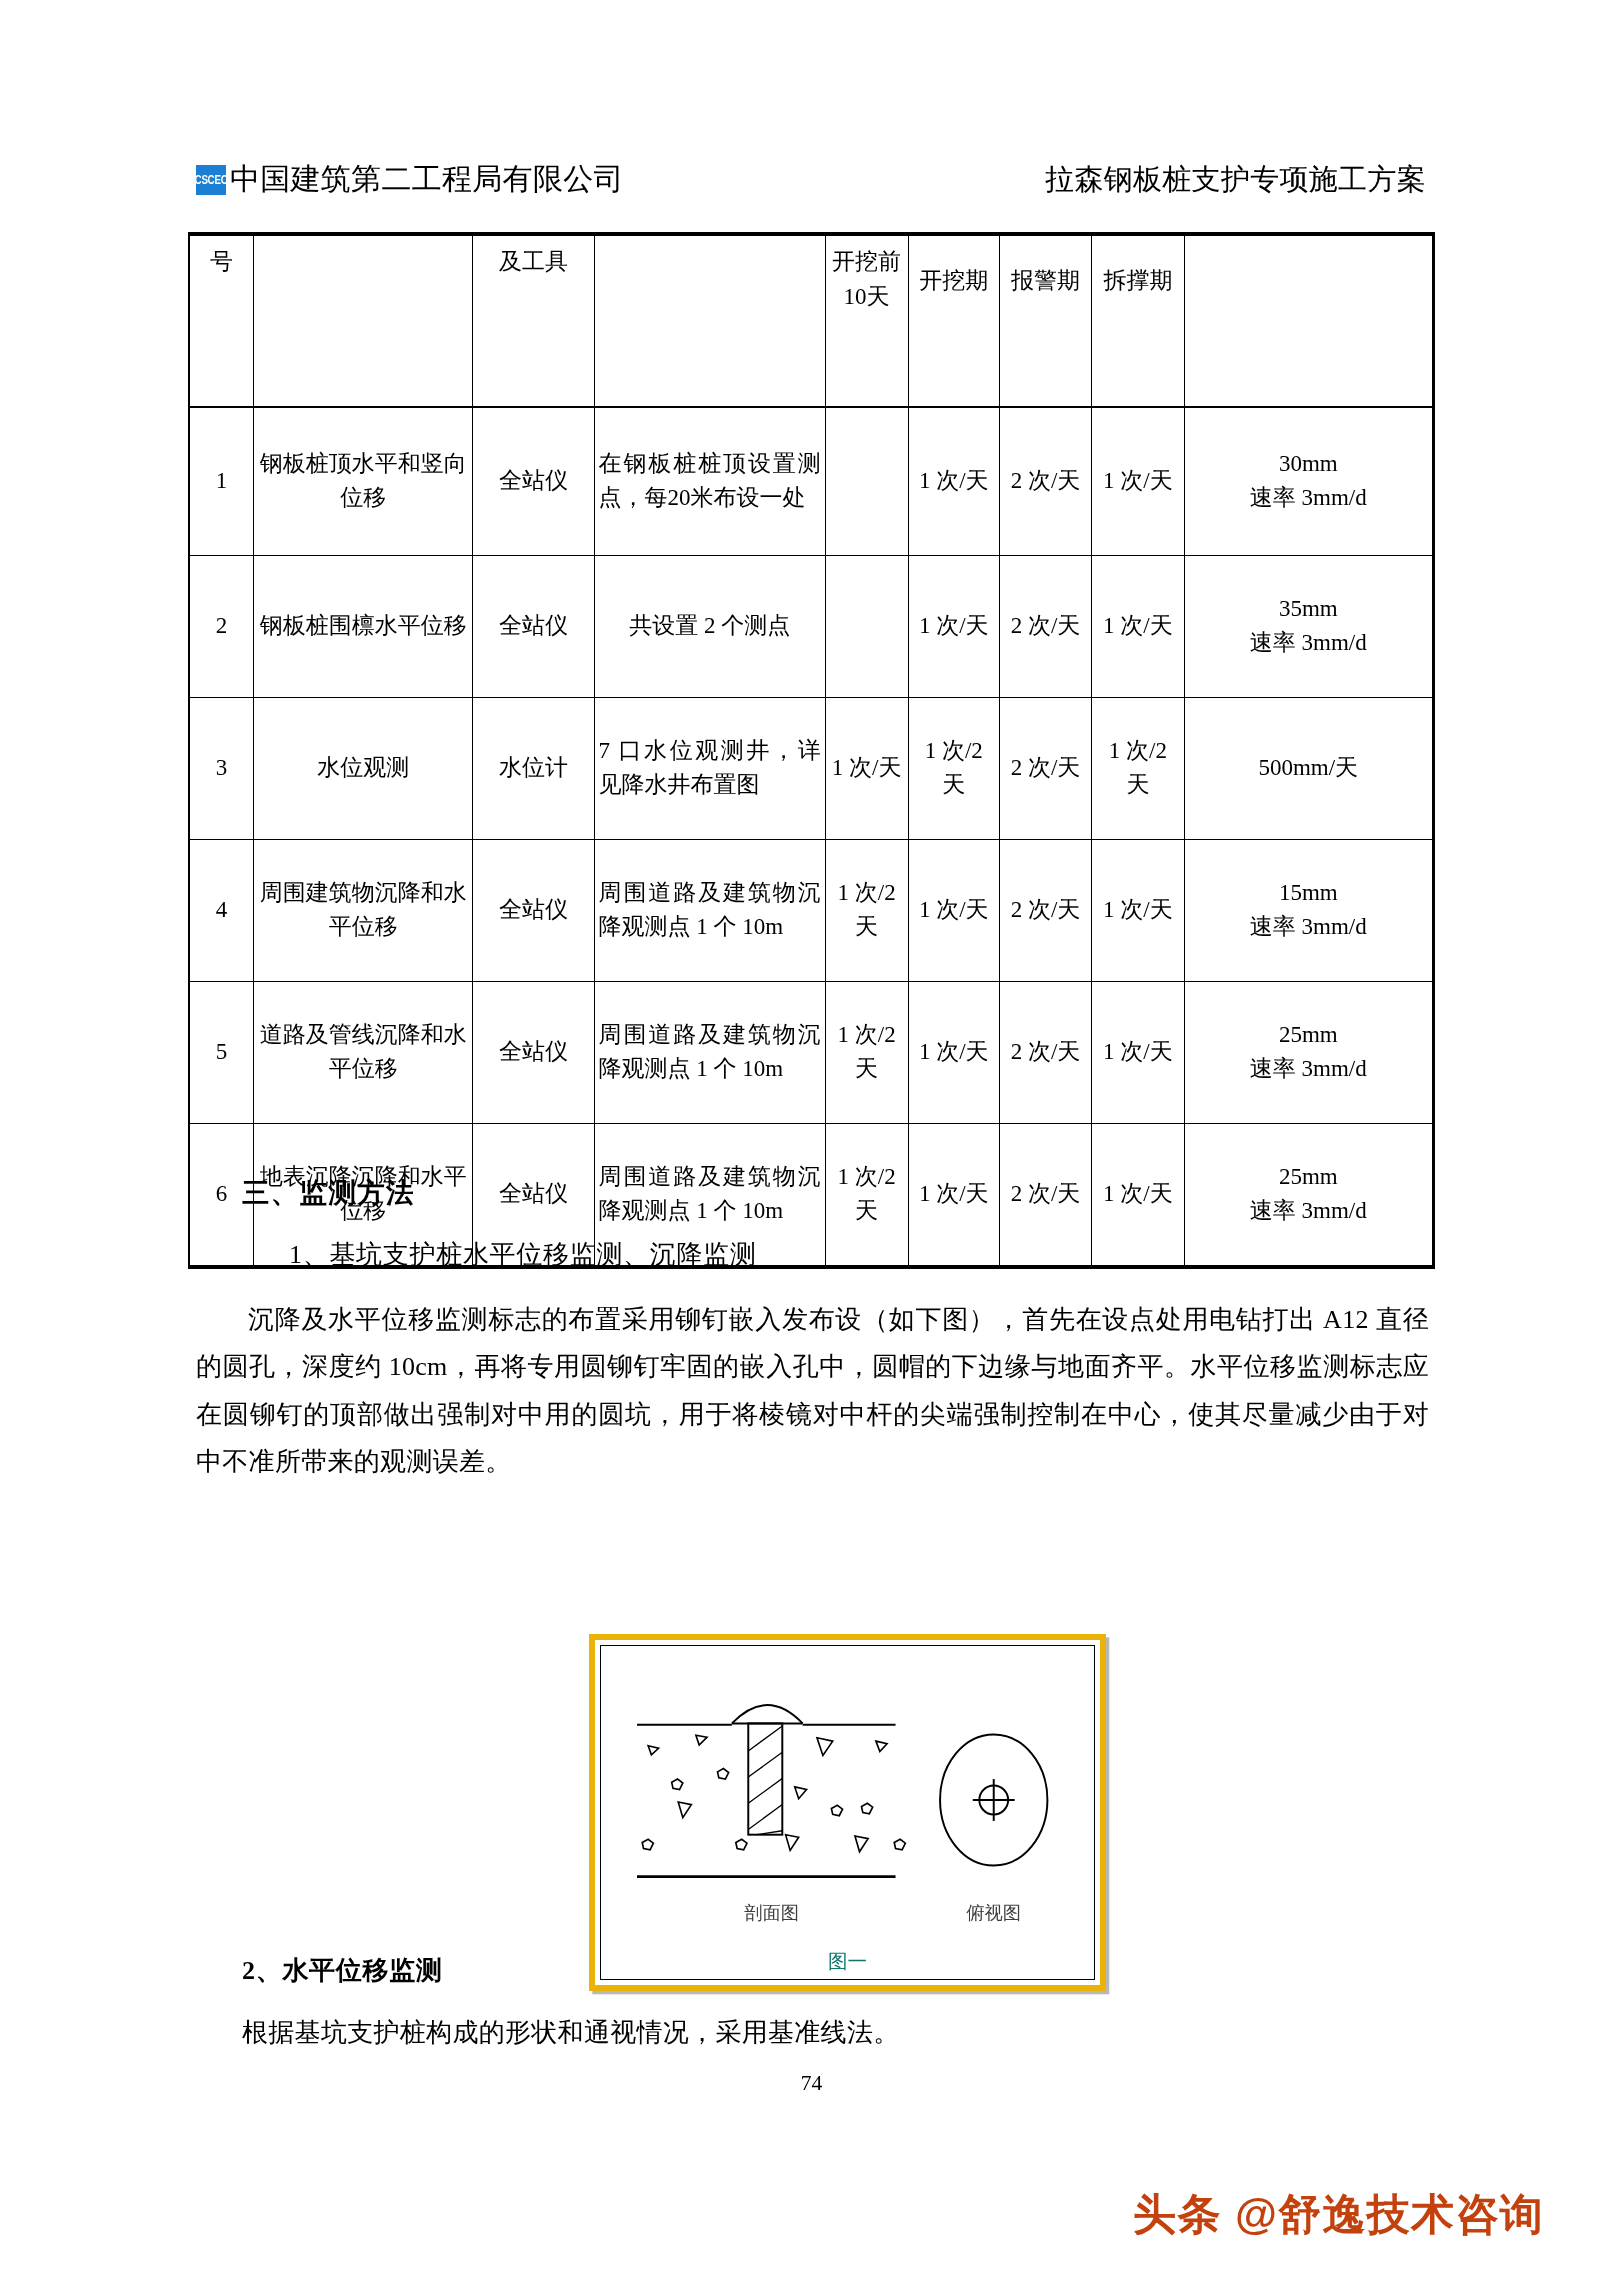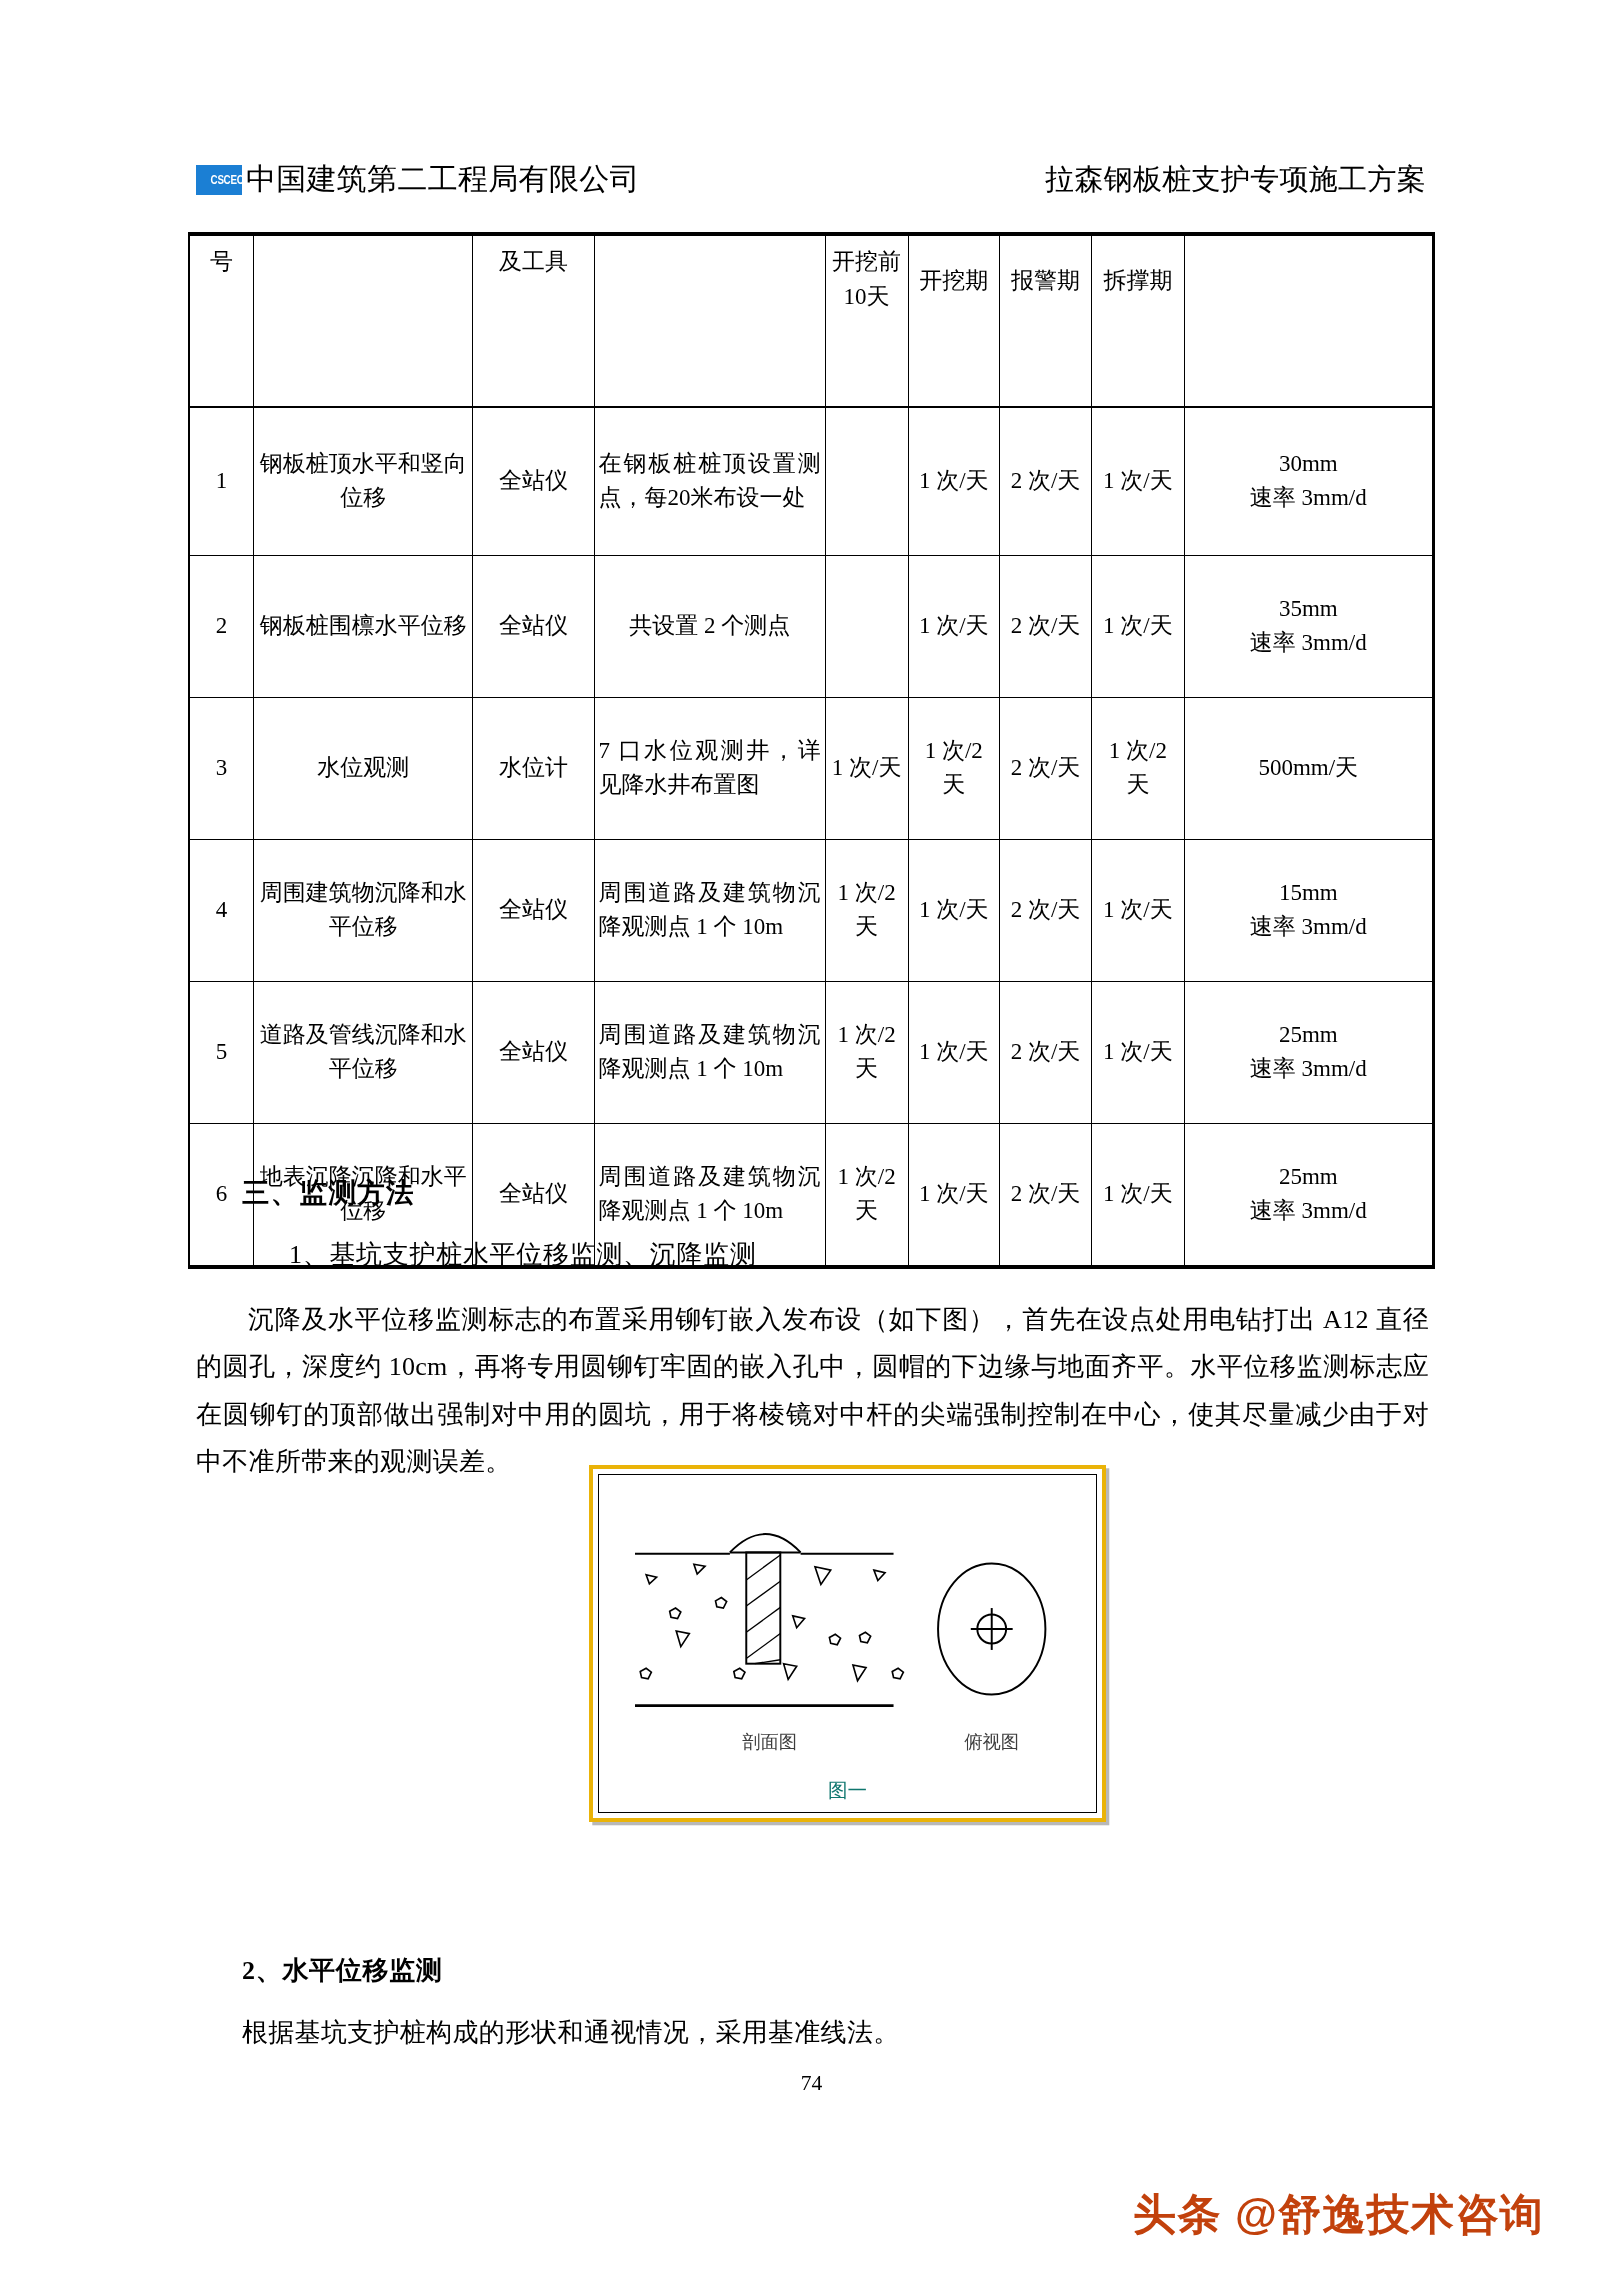--- a/index.html
+++ b/index.html
@@ -38,21 +38,20 @@
   }
   .logo-mark {
     width: 30px;
     height: 30px;
     background: #1b7fd4;
     position: relative;
     display: flex;
     align-items: center;
     justify-content: center;
     flex: none;
-    padding-left: 16px;
   }
   .logo-mark .logo-txt {
     color: #ffffff;
     font-family: "Liberation Sans", sans-serif;
     font-weight: bold;
     font-size: 9.8px;
     letter-spacing: -0.3px;
     line-height: 1;
     transform: scaleY(1.25);
   }
@@ -126,24 +125,24 @@
     line-height: 1.82;
     letter-spacing: 0.3px;
     text-align: justify;
     text-justify: inter-ideograph;
   }
 
   
   .figure-box {
     position: absolute;
     left: 589px;
-    top: 1465px;
+    top: 1634px;
     width: 517px;
     height: 357px;
-    border: 4px solid #eab308;
+    border: 6px solid #eab308;
     box-shadow: 3.3px 3.3px 0 #b8b8b8;
     background: #ffffff;
     box-sizing: border-box;
   }
   .figure-inner {
     position: absolute;
     inset: 5.2px;
     border: 1.3px solid #000;
   }
   .fig-svg { position: absolute; left: 0; top: 0; }

